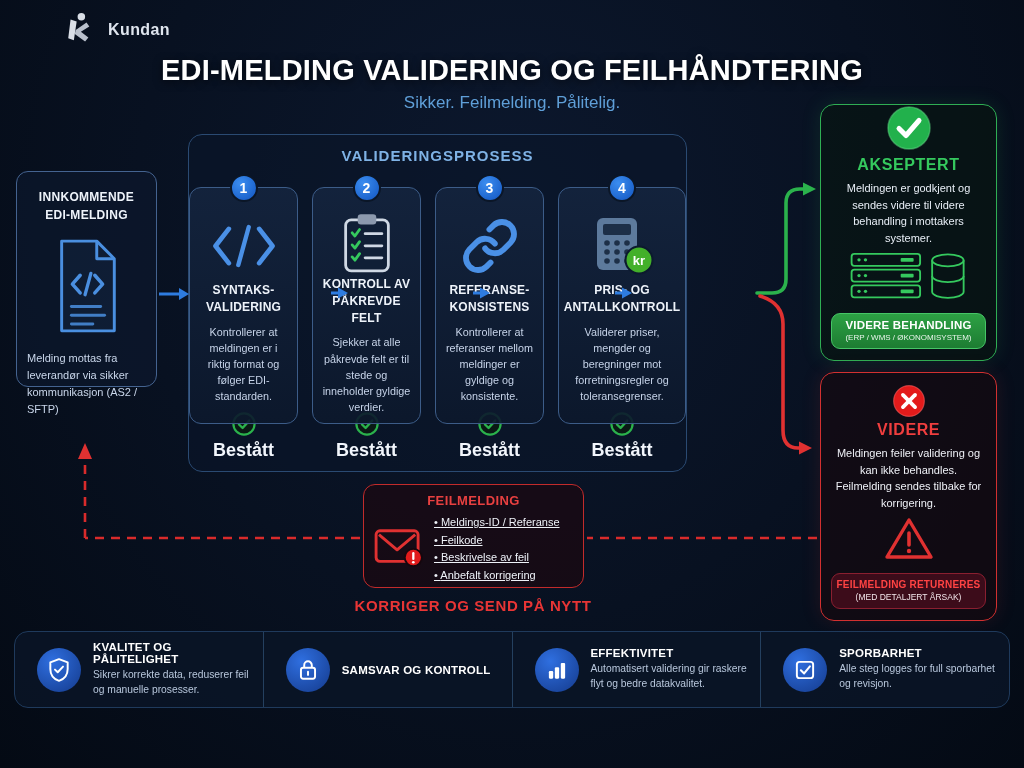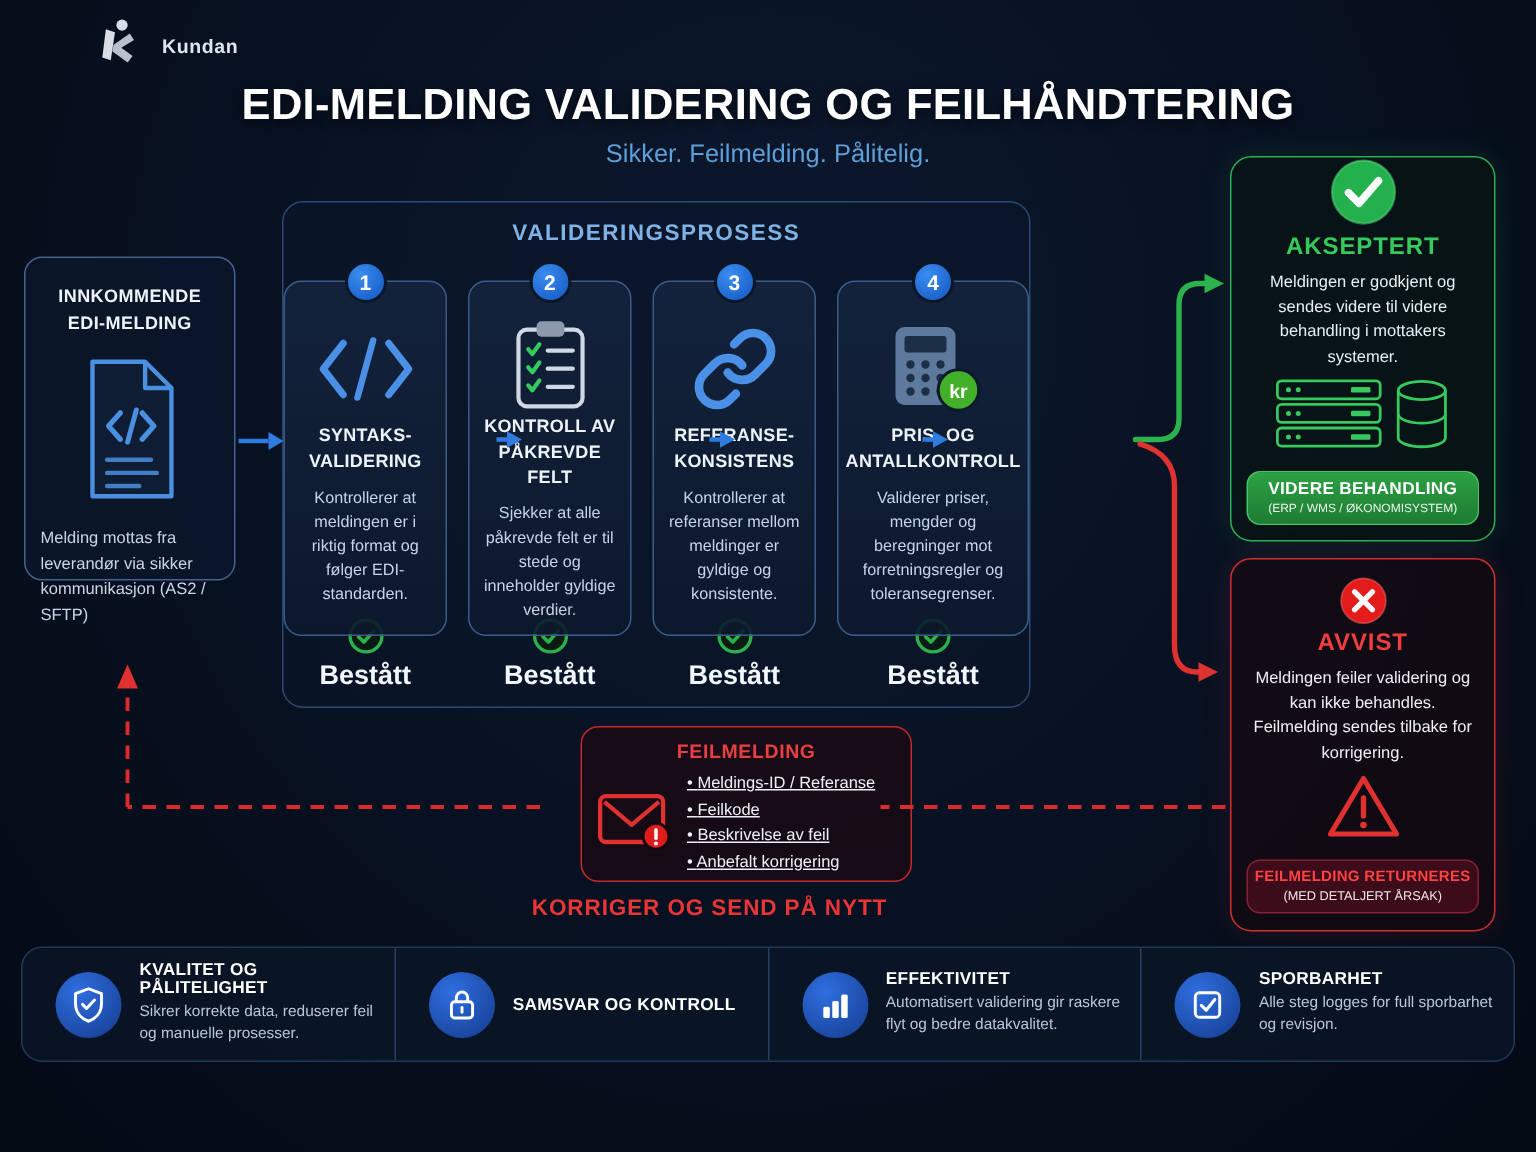--- a/index.html
+++ b/index.html
@@ -7,21 +7,21 @@
   .page {
     position:relative; width:1024px; height:768px; overflow:hidden;
     font-family:"Liberation Sans", sans-serif;
     background:radial-gradient(ellipse at 50% 28%, #0c182e 0%, #081121 52%, #040a14 100%);
     color:#eef3fa;
   }
   .connectors { position:absolute; inset:0; pointer-events:none; z-index:3; }
 
   
   .brand { position:absolute; left:64px; top:12px; display:flex; align-items:center; gap:14px; z-index:4; }
-  .brand-name { font-size:13px; font-weight:bold; color:#dfe5ee; letter-spacing:.4px; }
+  .brand-name { font-size:16px; font-weight:bold; color:#dfe5ee; letter-spacing:.4px; }
   .main-title { position:absolute; top:54px; left:0; width:100%; text-align:center;
     font-size:29px; font-weight:bold; letter-spacing:.2px; color:#ffffff; z-index:4;
     text-shadow:0 2px 8px rgba(0,0,0,.6); }
   .subtitle { position:absolute; top:93px; left:0; width:100%; text-align:center;
     font-size:17px; color:#5f9fd8; z-index:4; }
 
   
   .incoming { position:absolute; left:16px; top:171px; width:141px; height:216px;
     border:1.5px solid #446390; border-radius:12px; background:rgba(12,24,44,.72);
     padding:16px 10px; display:flex; flex-direction:column; align-items:center; z-index:2; }
@@ -72,21 +72,21 @@
   .rejected-desc { font-size:11px; color:#eef0f6; text-align:center; line-height:1.5; margin-top:6px; }
   .rejected-icons { margin-top:5px; }
   .rejected-btn { margin-top:7px; width:155px; border-radius:9px; padding:5px 4px 6px;
     background:#3c0c1a; border:1px solid #8a1f30; text-align:center; }
   .rejected-btn-label { font-size:10px; font-weight:bold; color:#ff4343; letter-spacing:.2px; }
   .rejected-btn-sub { font-size:8.5px; color:#f2e6ea; margin-top:2px; }
 
   
   .errorbox { position:absolute; left:363px; top:484px; width:221px; height:104px;
     border:1.5px solid #c22b2b; border-radius:12px; background:rgba(26,9,18,.78);
-    padding:8px 10px; z-index:2;margin-left:24px; }
+    padding:8px 10px; z-index:2; }
   .errorbox-title { text-align:center; font-size:13px; font-weight:bold; color:#e84040; letter-spacing:.4px; }
   .errorbox-body { display:flex; align-items:center; gap:10px; margin-top:6px; }
   .errorbox-list { list-style:none; }
   .errorbox-list li { font-size:11px; color:#eef2f8; line-height:1.6;text-decoration:underline; }
   .errorbox-list li::before { content:"• "; color:#eef2f8; }
   .retry { position:absolute; left:288px; top:597px; width:370px; text-align:center;
     font-size:15px; font-weight:bold; color:#e83535; letter-spacing:.6px; z-index:2; }
 
   
   .footer { position:absolute; left:14px; top:631px; width:996px; height:77px;
@@ -322,21 +322,21 @@
     </div>
   </section>
 
   <section class="rejected">
     <svg width="42" height="42" viewBox="0 0 42 42">
       <circle cx="21" cy="21" r="19" fill="#e31b1b"></circle>
       <circle cx="21" cy="21" r="19" fill="none" stroke="#ff6b6b" stroke-width="1.5" opacity=".5"></circle>
       <line x1="13.5" y1="13.5" x2="28.5" y2="28.5" stroke="#ffffff" stroke-width="4.6" stroke-linecap="round"></line>
       <line x1="28.5" y1="13.5" x2="13.5" y2="28.5" stroke="#ffffff" stroke-width="4.6" stroke-linecap="round"></line>
     </svg>
-    <div class="rejected-title">AVVIST</div>
+    <div class="rejected-title">VIDERE</div>
     <div class="rejected-desc">Meldingen feiler validering og kan ikke behandles. Feilmelding sendes tilbake for korrigering.</div>
     <div class="rejected-icons">
       <svg width="52" height="46" viewBox="0 0 52 46">
         <path d="M26 4 L48 41 H4 Z" fill="none" stroke="#e03131" stroke-width="3.4" stroke-linejoin="round"></path>
         <line x1="26" y1="17" x2="26" y2="29" stroke="#e03131" stroke-width="3.6" stroke-linecap="round"></line>
         <circle cx="26" cy="35" r="2.2" fill="#e03131"></circle>
       </svg>
     </div>
     <div class="rejected-btn">
       <div class="rejected-btn-label">FEILMELDING RETURNERES</div>

